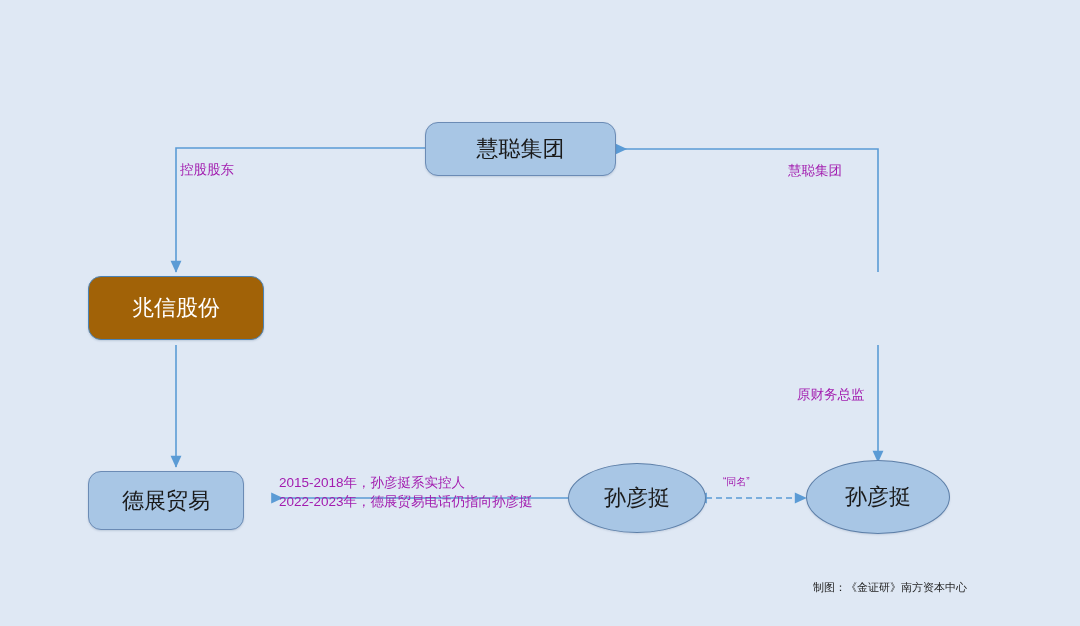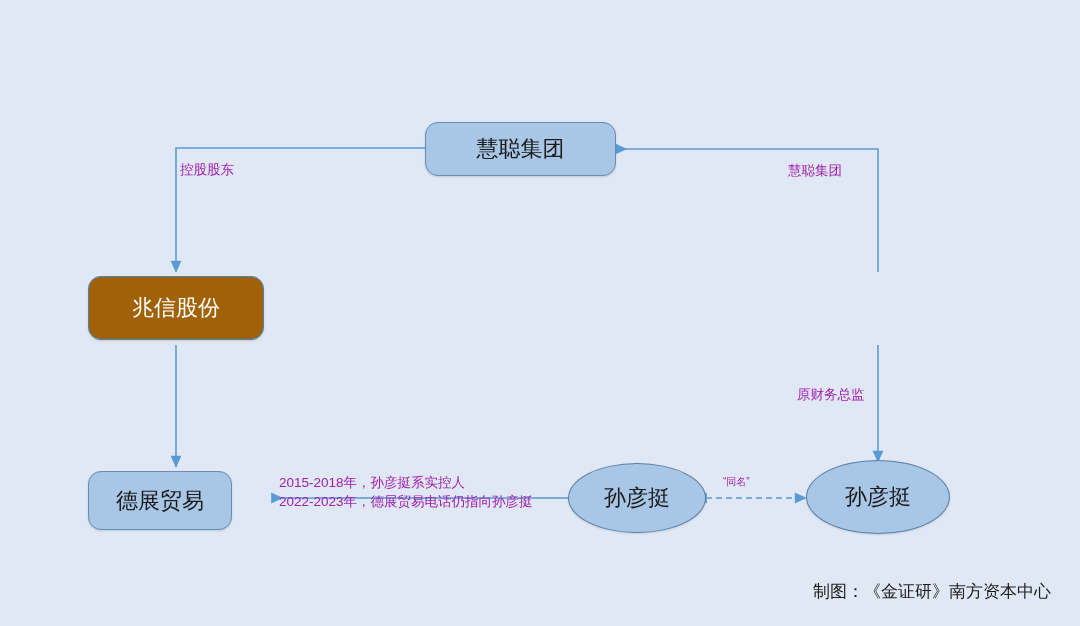--- a/index.html
+++ b/index.html
@@ -69,21 +69,21 @@
     color: #a21caf;
     line-height: 19px;
     white-space: pre-line;
   }
   .edge-label.quoted {
     font-size: 10px;
   }
 
   .credit {
     position: absolute;
-    font-size: 17px;
+    font-size: 11px;
     color: #1d1d1d;
   }
 </style>
 </head>
 <body>
 
 <div id="canvas">
 
 
   <svg id="edges" viewBox="0 0 1080 626" xmlns="http://www.w3.org/2000/svg">
@@ -119,21 +119,21 @@
   </svg>
 
   <div class="node" style="left:425px; top:122px; width:191px; height:54px;">
     <span>慧聪集团</span>
   </div>
 
   <div class="node accent" style="left:88px; top:276px; width:176px; height:64px;">
     <span>兆信股份</span>
   </div>
 
-  <div class="node" style="left:88px; top:471px; width:144px; height:59px;">
+  <div class="node" style="left:88px; top:471px; width:156px; height:59px;">
     <span>德展贸易</span>
   </div>
 
 
   <div class="node ellipse" style="left:568px; top:463px; width:138px; height:70px;">
     <span>孙彦挺</span>
   </div>
 
   <div class="node ellipse" style="left:806px; top:460px; width:144px; height:74px;">
     <span>孙彦挺</span>

